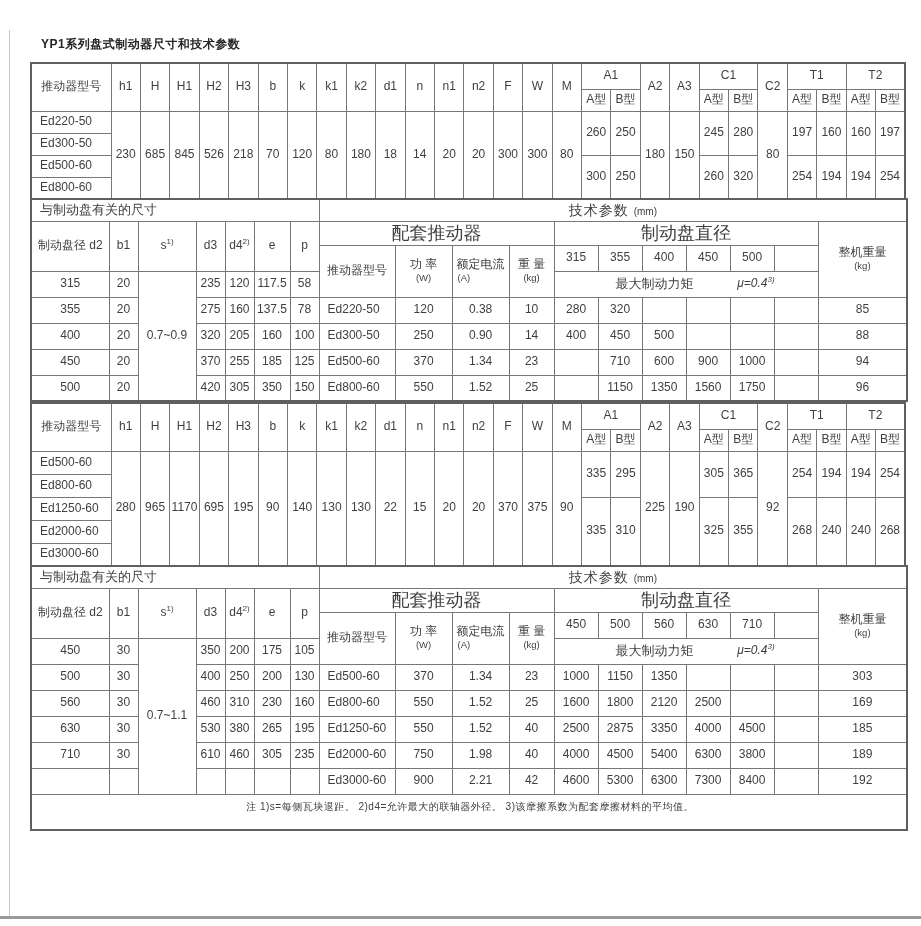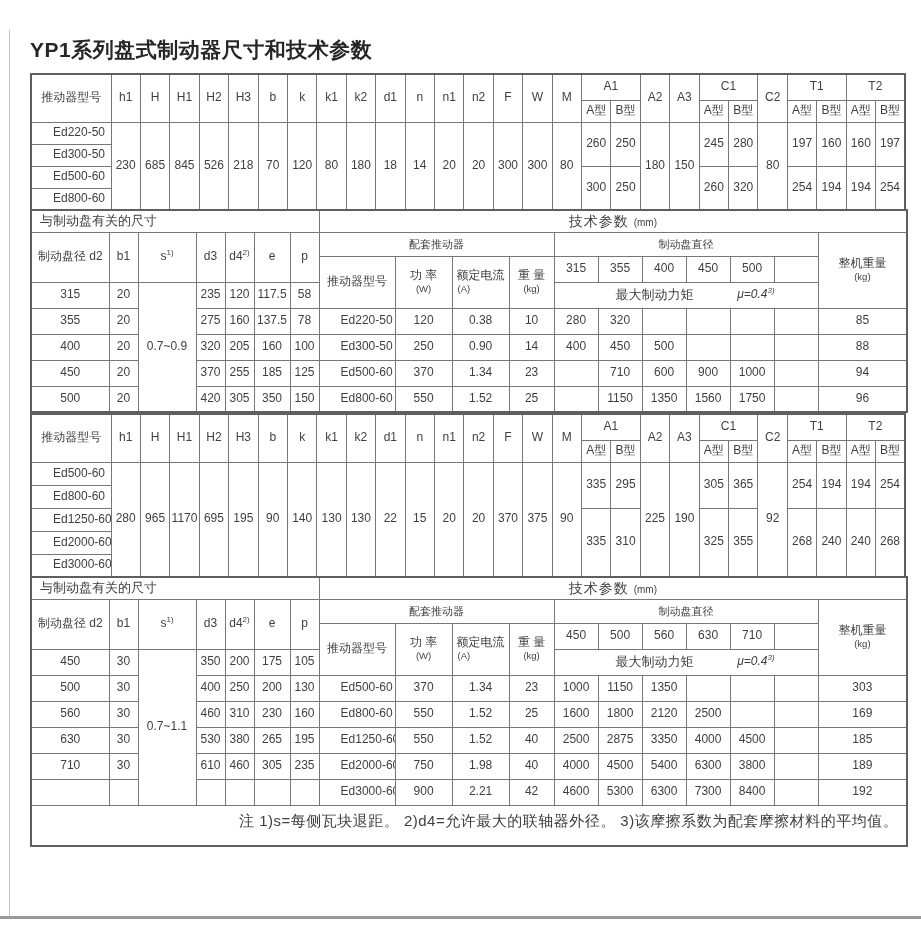--- a/index.html
+++ b/index.html
@@ -12,49 +12,49 @@
   html,body{margin:0;padding:0;}
   body{
     width:921px;height:926px;position:relative;background:#ffffff;
     font-family:"Liberation Sans","DejaVu Sans",sans-serif;
     color:var(--text);
   }
   .page-left-rule{position:absolute;left:9px;top:30px;width:1px;height:886px;background:#c6c6c6;}
   .page-bottom-rule{position:absolute;left:0;top:916px;width:921px;height:3px;background:var(--rule);}
   .content{position:absolute;left:30px;top:36px;width:876px;}
   .sec-title{
-    font-size:21px;font-weight:bold;color:var(--title);
-    margin:0 0 9px 0;letter-spacing:0.5px;white-space:nowrap;
+    font-size:12px;font-weight:bold;color:var(--title);
+    margin:0 0 9px 11px;letter-spacing:0.5px;white-space:nowrap;
   }
   .sec-title.second{margin-top:42px;}
   table{
     border-collapse:collapse;table-layout:fixed;width:876px;
     border:2px solid var(--border-strong);
   }
   table.params{margin-top:-2px;}
   td{
     border:1px solid var(--border);
     text-align:center;vertical-align:middle;
     font-size:12px;color:var(--text);
     padding:0 1px;overflow:hidden;white-space:nowrap;
     line-height:1.15;
   }
-  td.model{text-align:left;padding-left:21px;}
+  td.model{text-align:left;padding-left:8px;}
   td.band{text-align:left;padding-left:8px;font-size:13px;}
-  td.band2{font-size:11px;}
+  td.band2{font-size:18px;}
   td.tech{font-size:14px;letter-spacing:1px;}
   td .unit{font-size:10px;letter-spacing:0;}
   td .sub{font-size:9.5px;line-height:1.2;}
   td.subleft .sub{text-align:left;padding-left:4px;}
   td sup{font-size:8px;line-height:0;}
   td .flex2{display:flex;justify-content:space-between;align-items:center;padding:0 42px 0 60px;font-size:13px;}
   td .flex2 .mu{font-style:italic;font-size:12px;letter-spacing:0;}
   td.note{
-    text-align:right;vertical-align:top;
-    padding:6px 8px 16px 10px;font-size:15px;letter-spacing:0.5px;
+    text-align:center;vertical-align:top;
+    padding:6px 8px 16px 10px;font-size:10px;letter-spacing:0.5px;
   }
 </style>
 </head>
 <body>
 
 <div class="page-left-rule"></div>
 <div class="page-bottom-rule"></div>
 
 <div class="content">
 

